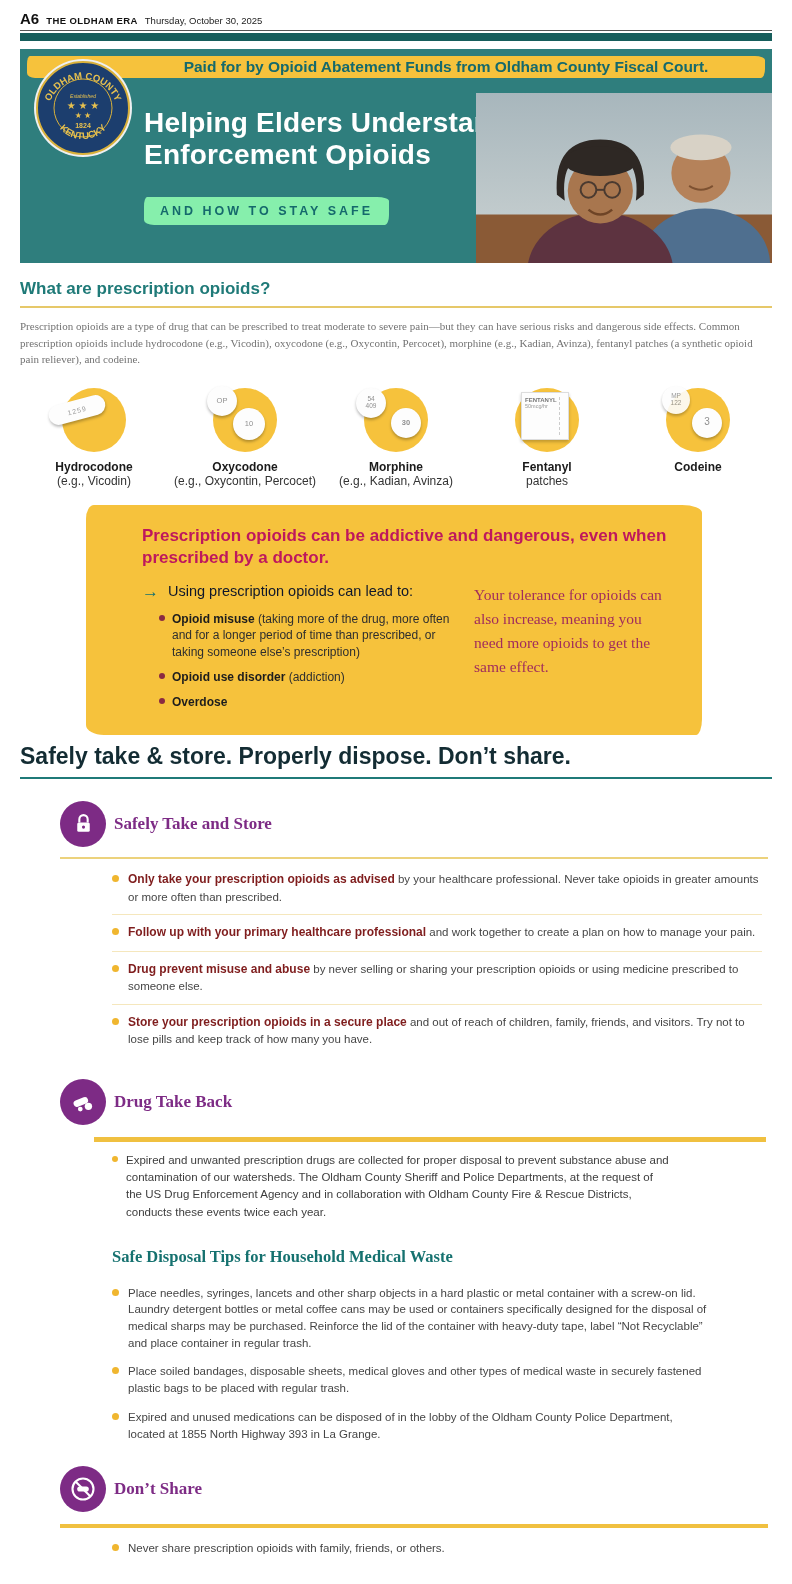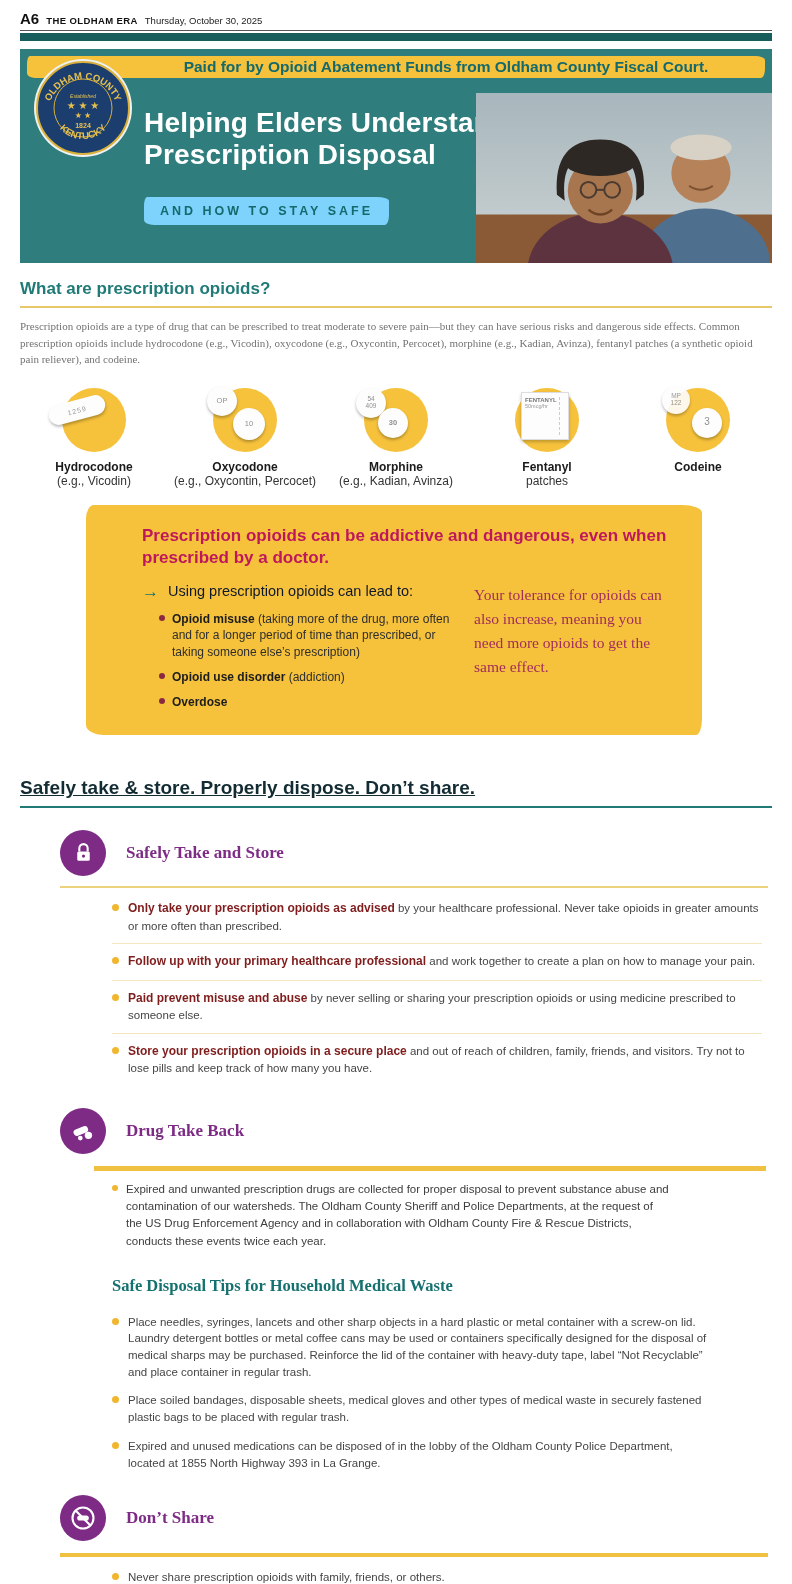--- a/index.html
+++ b/index.html
@@ -15,21 +15,21 @@
   .top-bar { height:8px; background:#175e5c; margin-top:2px; }
 
   
   .hero { position:relative; height:214px; background:#2f7e7d; margin-top:8px; overflow:hidden; }
   .funding-banner { position:absolute; top:7px; left:7px; right:7px; height:22px; background:#f6c23c;
       display:flex; align-items:center; justify-content:center; padding-left:100px;
       border-radius:3px 10px 4px 8px / 8px 4px 9px 5px; }
   .funding-banner span { color:#15696c; font-weight:bold; font-size:15.5px; }
   .seal { position:absolute; top:9px; left:13px; width:100px; height:100px; }
   .hero-title { position:absolute; left:124px; top:58px; color:#fff; font-weight:bold; font-size:28px; line-height:1.16; letter-spacing:.2px; }
-  .hero-sub { position:absolute; left:124px; top:148px; background:#7dd3fc; color:#15696c; font-weight:bold;
+  .hero-sub { position:absolute; left:124px; top:148px; background:#86efac; color:#15696c; font-weight:bold;
       font-size:12.5px; letter-spacing:3px; padding:7px 16px; border-radius:3px 12px 4px 10px / 9px 4px 10px 5px; }
   .hero-photo { position:absolute; top:44px; right:0; bottom:0; width:296px; overflow:hidden; }
 
   
   .what-heading { color:#1f7a78; font-size:17px; font-weight:bold; margin-top:16px; }
   .yellow-rule { height:2px; background:#e6c869; margin:7px 0 10px; }
   .what-body { font-family:"Liberation Serif","DejaVu Serif",serif; font-size:11px; line-height:1.5; color:#737373; }
 
   
   .pills-row { display:flex; justify-content:space-between; margin-top:14px; }
@@ -59,26 +59,26 @@
   .arrow-glyph { color:#15716f; font-size:17px; line-height:1; }
   .warning-lead { color:#0f172a; font-size:14.5px; }
   .wbullets { margin-top:11px; padding-left:30px; }
   .wbullets .item { position:relative; font-size:12px; color:#2e2e2e; line-height:1.35; margin-bottom:9px; }
   .wbullets .item::before { content:""; position:absolute; left:-13px; top:4px; width:6px; height:6px; border-radius:50%; background:#8a2a42; }
   .wbullets b { color:#1d1d1d; }
   .side-note { width:200px; font-family:"Liberation Serif","DejaVu Serif",serif; color:#a12d5c;
       font-size:15.5px; line-height:1.55; }
 
   
-  .safety-heading { margin-top:42px; font-size:19px; font-weight:bold; color:#132c33;text-decoration:underline; }
+  .safety-heading { margin-top:8px; font-size:23px; font-weight:bold; color:#132c33; }
   .teal-rule { height:2px; background:#1f7a78; margin-top:7px; }
 
   
   .sec { margin-top:22px; }
-  .sec-head { margin-left:40px; display:flex; align-items:center; gap:20px; }
+  .sec-head { margin-left:40px; display:flex; align-items:center; gap:8px; }
   .sec-head.underlined { border-bottom:2px solid #ecd27c; padding-bottom:10px; margin-right:4px; }
   .sec-head.thick-underline { border-bottom:4px solid #f0c040; padding-bottom:12px; margin-right:4px; }
   .sec-icon { width:46px; height:46px; border-radius:50%; background:#7d2b85; display:flex; align-items:center; justify-content:center; flex:0 0 46px; }
   .sec-title { font-family:"Liberation Serif","DejaVu Serif",serif; color:#7d2b85; font-size:17px; font-weight:bold; }
   .ybullets { margin:12px 10px 0 92px; }
   .ybullets .item { position:relative; padding:0 0 9px 16px; margin-bottom:9px; font-size:11.5px; color:#454545; line-height:1.45; border-bottom:1px solid #f5e7bd; }
   .ybullets.plain .item { border-bottom:none; padding-bottom:2px; }
   .ybullets .item:last-child { border-bottom:none; }
   .ybullets .item::before { content:""; position:absolute; left:0; top:4px; width:7px; height:7px; border-radius:50%; background:#f0b62f; }
   .ybullets b { color:#7f1d1d; font-size:12px; }
@@ -124,21 +124,21 @@
         <textPath href="#arcBot" startOffset="50%" text-anchor="middle">KENTUCKY</textPath>
       </text>
       <text x="50" y="40" text-anchor="middle" font-size="5" fill="#e7c14f" font-style="italic">Established</text>
       <text x="50" y="51" text-anchor="middle" font-size="10" fill="#e7c14f">★ ★ ★</text>
       <text x="50" y="60" text-anchor="middle" font-size="8" fill="#e7c14f">★ ★</text>
       <text x="50" y="70" text-anchor="middle" font-size="7" fill="#e7c14f" font-weight="bold">1824</text>
     </svg>
 
     <h1 class="hero-title">
       <span>Helping Elders Understand</span><br>
-      <span>Prescription Disposal</span>
+      <span>Enforcement Opioids</span>
     </h1>
     <div class="hero-sub">AND HOW TO STAY SAFE</div>
 
     <div class="hero-photo">
       <svg viewBox="0 0 300 178" width="100%" height="100%" preserveAspectRatio="xMidYMid slice" aria-hidden="true">
         <defs>
           <linearGradient id="sky" x1="0" y1="0" x2="0" y2="1">
             <stop offset="0" stop-color="#a7b6bc"></stop>
             <stop offset="1" stop-color="#ccd3d3"></stop>
           </linearGradient>
@@ -185,21 +185,21 @@
           <div class="pill-round" style="left:44px; top:26px; width:32px; height:32px;">10</div>
         </div>
         <div class="pill-name">Oxycodone</div>
         <div class="pill-sub">(e.g., Oxycontin, Percocet)</div>
       </div>
 
       <div class="pill-item">
         <div class="pill-art">
           <div class="blob"></div>
           <div class="pill-round" style="left:16px; top:6px; width:30px; height:30px; font-size:6.5px; padding:0 6px;">54 409</div>
-          <div class="pill-round" style="left:38px; top:26px; width:30px; height:30px;font-weight:bold;">30</div>
+          <div class="pill-round" style="left:51px; top:26px; width:30px; height:30px;font-weight:bold;">30</div>
         </div>
         <div class="pill-name">Morphine</div>
         <div class="pill-sub">(e.g., Kadian, Avinza)</div>
       </div>
 
       <div class="pill-item">
         <div class="pill-art">
           <div class="blob"></div>
           <div class="patch">
             <div class="p1">FENTANYL</div>
@@ -251,21 +251,21 @@
           <path d="M8 10 V7 a4 4 0 0 1 8 0 v3" fill="none" stroke="#fff" stroke-width="2"></path>
           <rect x="6" y="10" width="12" height="9" rx="1.5" fill="#fff"></rect>
           <circle cx="12" cy="14.5" r="1.5" fill="#7d2b85"></circle>
         </svg>
       </div>
       <h3 class="sec-title">Safely Take and Store</h3>
     </div>
     <div class="ybullets">
       <div class="item"><b>Only take your prescription opioids as advised</b><span> by your healthcare professional. Never take opioids in greater amounts or more often than prescribed.</span></div>
       <div class="item"><b>Follow up with your primary healthcare professional</b><span> and work together to create a plan on how to manage your pain.</span></div>
-      <div class="item"><b>Paid prevent misuse and abuse</b><span> by never selling or sharing your prescription opioids or using medicine prescribed to someone else.</span></div>
+      <div class="item"><b>Drug prevent misuse and abuse</b><span> by never selling or sharing your prescription opioids or using medicine prescribed to someone else.</span></div>
       <div class="item"><b>Store your prescription opioids in a secure place</b><span> and out of reach of children, family, friends, and visitors. Try not to lose pills and keep track of how many you have.</span></div>
     </div>
   </section>
 
   <section class="sec">
     <div class="sec-head">
       <div class="sec-icon">
         <svg viewBox="0 0 24 24" width="26" height="26" aria-hidden="true">
           <rect x="3" y="9" width="14" height="6" rx="3" transform="rotate(-22 10 12)" fill="#fff"></rect>
           <circle cx="17" cy="16" r="3.4" fill="#fff"></circle>

